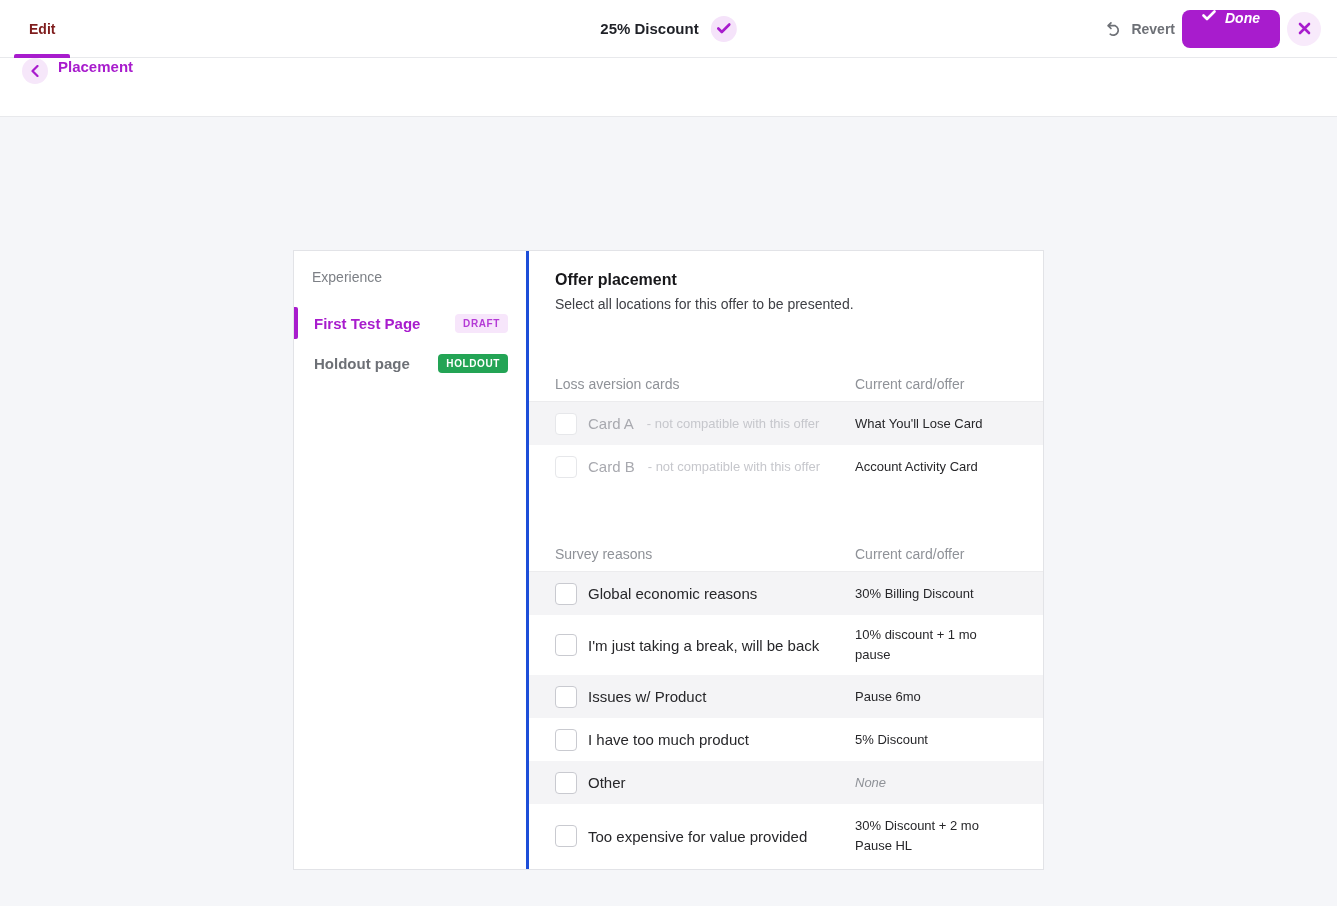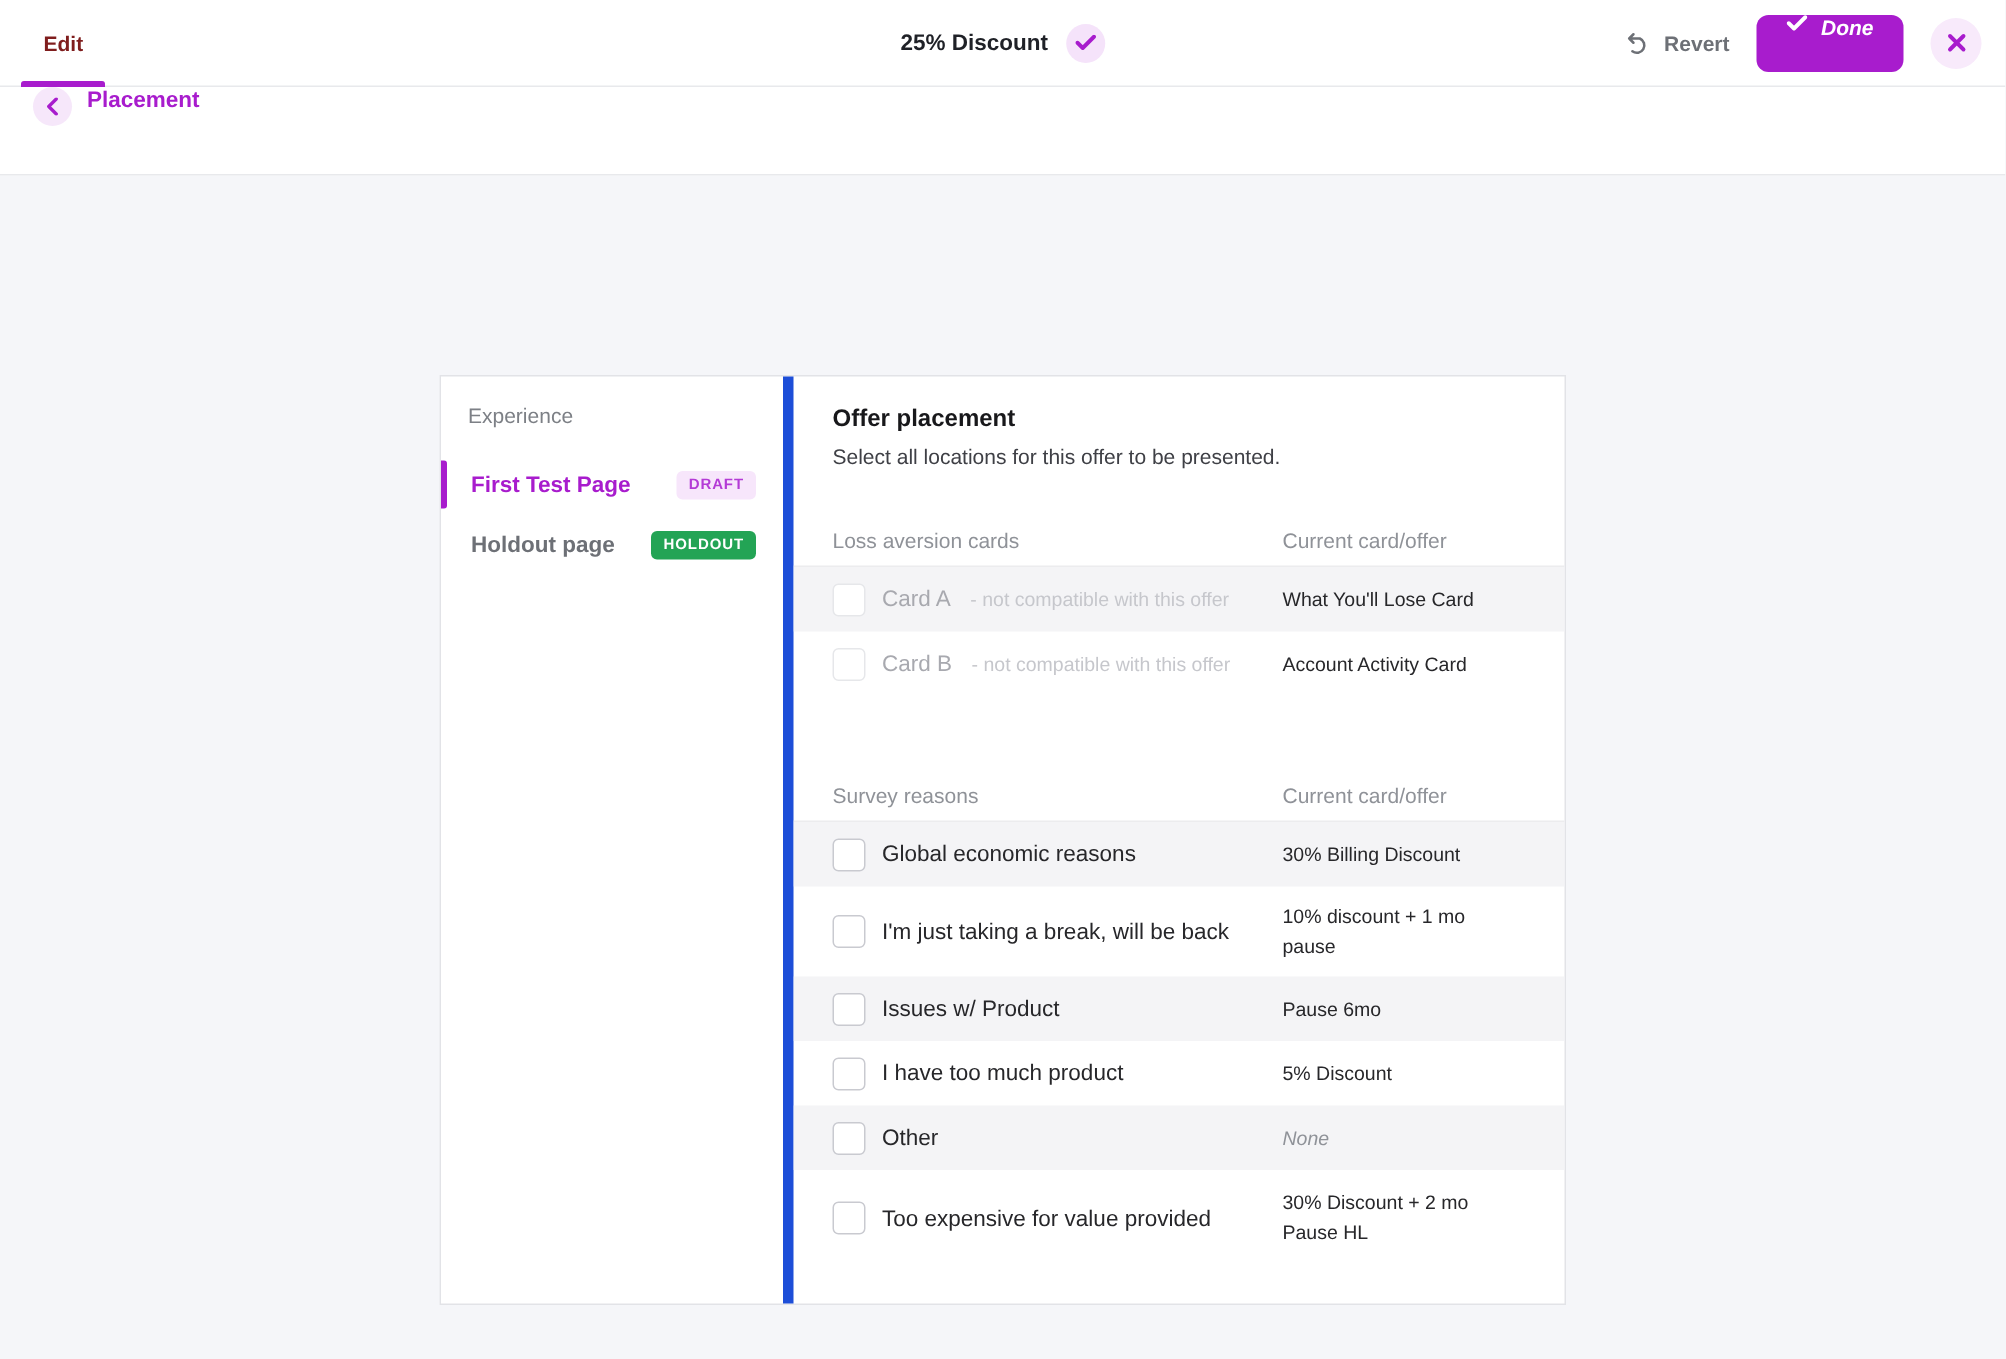--- a/index.html
+++ b/index.html
@@ -54,21 +54,21 @@
     width: 26px; height: 26px;
     border-radius: 50%;
     background: #f5e3fa;
     display: flex; align-items: center; justify-content: center;
   }
   .topbar-right {
     position: absolute;
     right: 16px;
     display: flex;
     align-items: center;
-    gap: 18px;
+    gap: 7px;
   }
   .revert-btn {
     display: flex; align-items: center; gap: 8px;
     color: #6d7076; font-size: 14px; font-weight: 600;
     background: none; border: none; cursor: pointer;
     font-family: inherit;
   }
   .done-btn {
     display: flex; gap: 9px;
     background: #a81ccd; color: #fff;
@@ -117,21 +117,21 @@
     height: 620px;
     background: #fff;
     border: 1px solid #e2e3e7;
     display: flex;
   }
 
   
   .card-sidebar {
     width: 235px;
     flex: none;
-    border-right: 7px solid #1d4ed8;
+    border-right: 3px solid #1d4ed8;
     padding-top: 18px;
   }
   .sidebar-section-label {
     color: #7d8086; font-size: 14px;
     padding: 0 18px; margin-bottom: 18px;
   }
   .side-item {
     position: relative;
     display: flex; align-items: center; justify-content: space-between;
     height: 40px;
@@ -151,21 +151,21 @@
   }
   .badge.draft { background: #f7e6fb; color: #b43bd6; }
   .badge.holdout { background: #23a455; color: #fff; }
 
   
   .card-main { flex: 1; padding-top: 20px; overflow: hidden; }
   .panel-head { padding: 0 26px; }
   .panel-title { font-size: 16px; font-weight: bold; color: #18181b; }
   .panel-subtitle { font-size: 14px; color: #3f4046; margin-top: 7px; }
 
-  .otable { margin-top: 40px; }
+  .otable { margin-top: 64px; }
   .otable.second { margin-top: 58px; }
   .otable-header {
     display: flex;
     padding: 0 26px 9px 26px;
     border-bottom: 1px solid #ececee;
     color: #8f9298; font-size: 14px;
   }
   .otable-header .h-left { width: 300px; flex: none; }
   .otable-header .h-right { flex: 1; }
 

